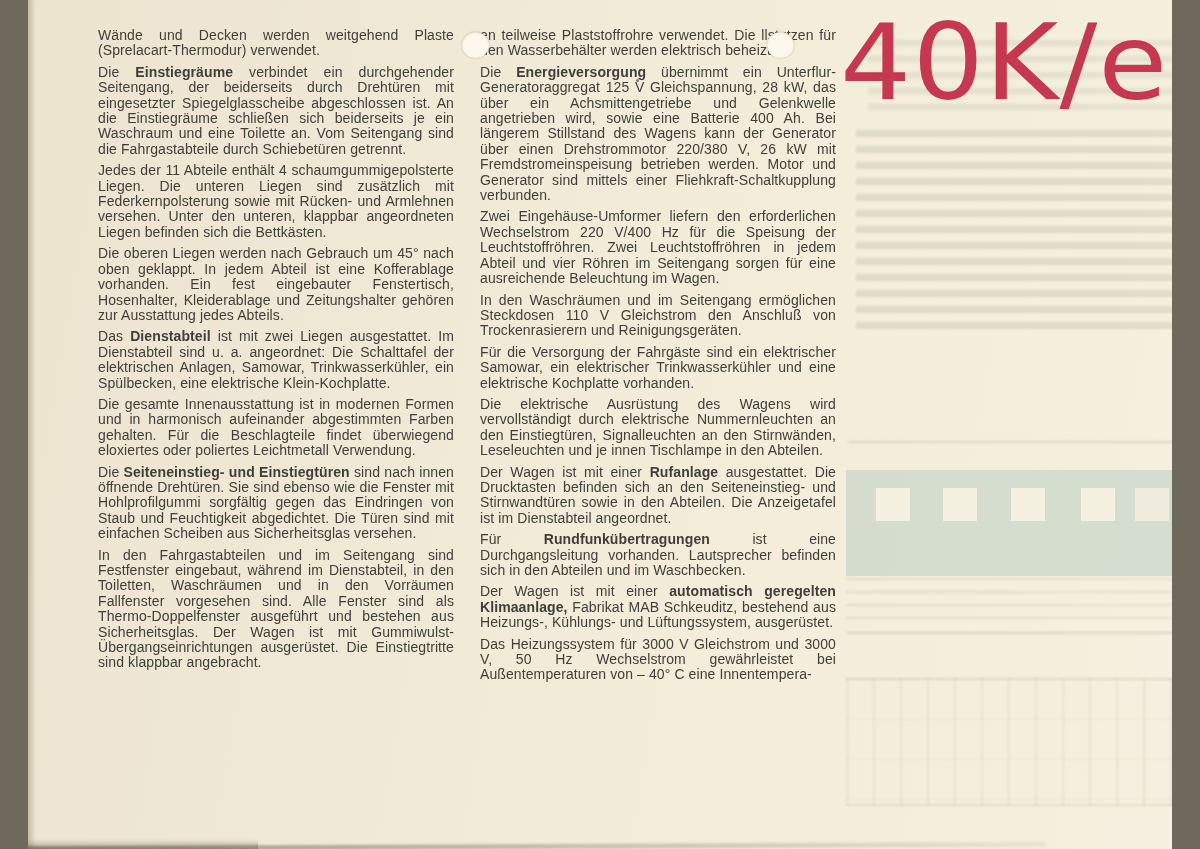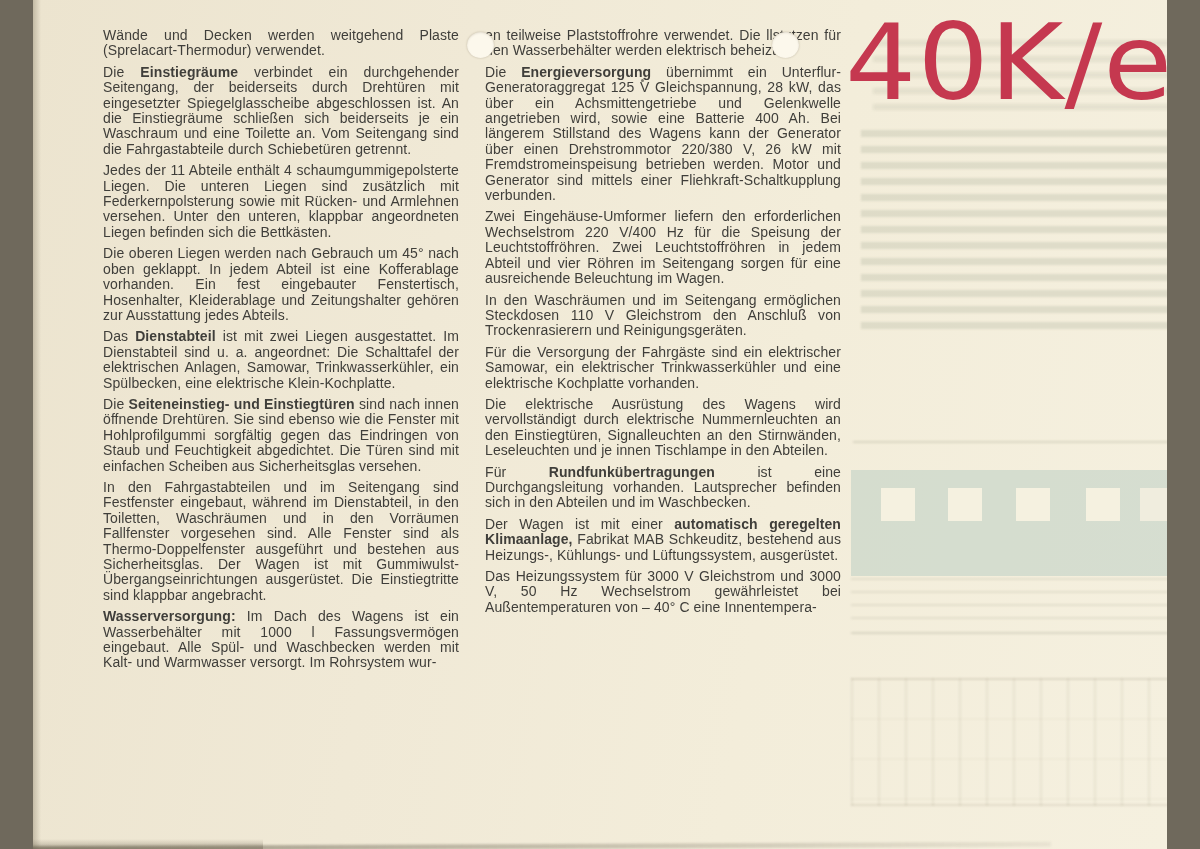--- a/index.html
+++ b/index.html
@@ -5,20 +5,21 @@
 <style>
   html,body{margin:0;padding:0;background:#6f695c;}
   .page{
     position:relative;
     width:1134px;height:849px;
     margin:0 auto;
     overflow:hidden;
     background:linear-gradient(100deg,#ece4cf 0%,#f0e9d6 35%,#f3edda 65%,#f5f0df 100%);
     font-family:"Liberation Sans",sans-serif;
     color:#3f3e3a;
+    padding-left:10px;
   }
   
   .edge-left{position:absolute;left:0;top:0;width:8px;height:100%;
     background:linear-gradient(90deg,rgba(120,110,88,.35),rgba(120,110,88,0));}
   .edge-bottom{position:absolute;left:-12px;bottom:0px;width:1030px;height:5px;
     background:linear-gradient(90deg,rgba(95,88,70,.55),rgba(95,88,70,.08));
     transform:rotate(-0.25deg);filter:blur(1px);}
   .corner-shade{position:absolute;left:0;bottom:0;width:230px;height:10px;
     background:linear-gradient(to top,rgba(110,102,82,.45),rgba(110,102,82,0));}
   
@@ -104,31 +105,32 @@
   <div class="ghost ghost-under"></div>
   <div class="ghost ghost-railline"></div>
   <div class="ghost ghost-drawing"></div>
 
   <div class="col col-left" id="col-left" style="color: rgb(63, 62, 58);">
       <p class="para"><span>Wände und Decken werden weitgehend Plaste (Sprelacart-Thermodur) verwendet.</span></p>
       <p class="para"><span>Die </span><span class="b">Einstiegräume</span><span> verbindet ein durchgehender Seitengang, der beiderseits durch Drehtüren mit eingesetzter Spiegelglasscheibe abgeschlossen ist. An die Einstiegräume schließen sich beiderseits je ein Waschraum und eine Toilette an. Vom Seitengang sind die Fahrgastabteile durch Schiebetüren getrennt.</span></p>
       <p class="para"><span>Jedes der 11 Abteile enthält 4 schaumgummigepolsterte Liegen. Die unteren Liegen sind zusätzlich mit Federkernpolsterung sowie mit Rücken- und Armlehnen versehen. Unter den unteren, klappbar angeordneten Liegen befinden sich die Bettkästen.</span></p>
       <p class="para"><span>Die oberen Liegen werden nach Gebrauch um 45° nach oben geklappt. In jedem Abteil ist eine Kofferablage vorhanden. Ein fest eingebauter Fenstertisch, Hosenhalter, Kleiderablage und Zeitungshalter gehören zur Ausstattung jedes Abteils.</span></p>
       <p class="para"><span>Das </span><span class="b">Dienstabteil</span><span> ist mit zwei Liegen ausgestattet. Im Dienstabteil sind u. a. angeordnet: Die Schalttafel der elektrischen Anlagen, Samowar, Trinkwasserkühler, ein Spülbecken, eine elektrische Klein-Kochplatte.</span></p>
+      <p class="para"><span>Die gesamte Innenausstattung ist in modernen Formen und in harmonisch aufeinander abgestimmten Farben gehalten. Für die Beschlagteile findet überwiegend eloxiertes oder poliertes Leichtmetall Verwendung.</span></p>
       <p class="para"><span>Die </span><span class="b">Seiteneinstieg- und Einstiegtüren</span><span> sind nach innen öffnende Drehtüren. Sie sind ebenso wie die Fenster mit Hohlprofilgummi sorgfältig gegen das Eindringen von Staub und Feuchtigkeit abgedichtet. Die Türen sind mit einfachen Scheiben aus Sicherheitsglas versehen.</span></p>
       <p class="para"><span>In den Fahrgastabteilen und im Seitengang sind Festfenster eingebaut, während im Dienstabteil, in den Toiletten, Waschräumen und in den Vorräumen Fallfenster vorgesehen sind. Alle Fenster sind als Thermo-Doppelfenster ausgeführt und bestehen aus Sicherheitsglas. Der Wagen ist mit Gummiwulst-Übergangseinrichtungen ausgerüstet. Die Einstiegtritte sind klappbar angebracht.</span></p>
-      <p class="para"><span class="b">Wasserversorgung:</span><span> Im Dach des Wagens ist ein Wasserbehälter mit 1000 l Fassungsvermögen eingebaut. Alle Spül- und Waschbecken werden mit Kalt- und Warmwasser versorgt. Im Rohrsystem wur-</span></p>
     </div>
   <div class="col col-middle" id="col-middle" style="color: rgb(63, 62, 58);">
       <p class="para"><span>en teilweise Plaststoffrohre verwendet. Die llstutzen für den Wasserbehälter werden elektrisch beheizt.</span></p>
       <p class="para"><span>Die </span><span class="b">Energieversorgung</span><span> übernimmt ein Unterflur-Generatoraggregat 125 V Gleichspannung, 28 kW, das über ein Achsmittengetriebe und Gelenkwelle angetrieben wird, sowie eine Batterie 400 Ah. Bei längerem Stillstand des Wagens kann der Generator über einen Drehstrommotor 220/380 V, 26 kW mit Fremdstromeinspeisung betrieben werden. Motor und Generator sind mittels einer Fliehkraft-Schaltkupplung verbunden.</span></p>
       <p class="para"><span>Zwei Eingehäuse-Umformer liefern den erforderlichen Wechselstrom 220 V/400 Hz für die Speisung der Leuchtstoffröhren. Zwei Leuchtstoffröhren in jedem Abteil und vier Röhren im Seitengang sorgen für eine ausreichende Beleuchtung im Wagen.</span></p>
       <p class="para"><span>In den Waschräumen und im Seitengang ermöglichen Steckdosen 110 V Gleichstrom den Anschluß von Trockenrasierern und Reinigungsgeräten.</span></p>
       <p class="para"><span>Für die Versorgung der Fahrgäste sind ein elektrischer Samowar, ein elektrischer Trinkwasserkühler und eine elektrische Kochplatte vorhanden.</span></p>
       <p class="para"><span>Die elektrische Ausrüstung des Wagens wird vervollständigt durch elektrische Nummernleuchten an den Einstiegtüren, Signalleuchten an den Stirnwänden, Leseleuchten und je innen Tischlampe in den Abteilen.</span></p>
+      <p class="para"><span>Der Wagen ist mit einer </span><span class="b">Rufanlage</span><span> ausgestattet. Die Drucktasten befinden sich an den Seiteneinstieg- und Stirnwandtüren sowie in den Abteilen. Die Anzeigetafel ist im Dienstabteil angeordnet.</span></p>
       <p class="para"><span>Für </span><span class="b">Rundfunkübertragungen</span><span> ist eine Durchgangsleitung vorhanden. Lautsprecher befinden sich in den Abteilen und im Waschbecken.</span></p>
       <p class="para"><span>Der Wagen ist mit einer </span><span class="b">automatisch geregelten Klimaanlage,</span><span> Fabrikat MAB Schkeuditz, bestehend aus Heizungs-, Kühlungs- und Lüftungssystem, ausgerüstet.</span></p>
       <p class="para"><span>Das Heizungssystem für 3000 V Gleichstrom und 3000 V, 50 Hz Wechselstrom gewährleistet bei Außentemperaturen von – 40° C eine Innentempera-</span></p>
     </div>
 
   <div class="logo" style="color: rgb(197, 56, 79);">40K/e</div>
 
   <div class="punch-hole hole-1"></div>
   <div class="punch-hole hole-2"></div>
 

